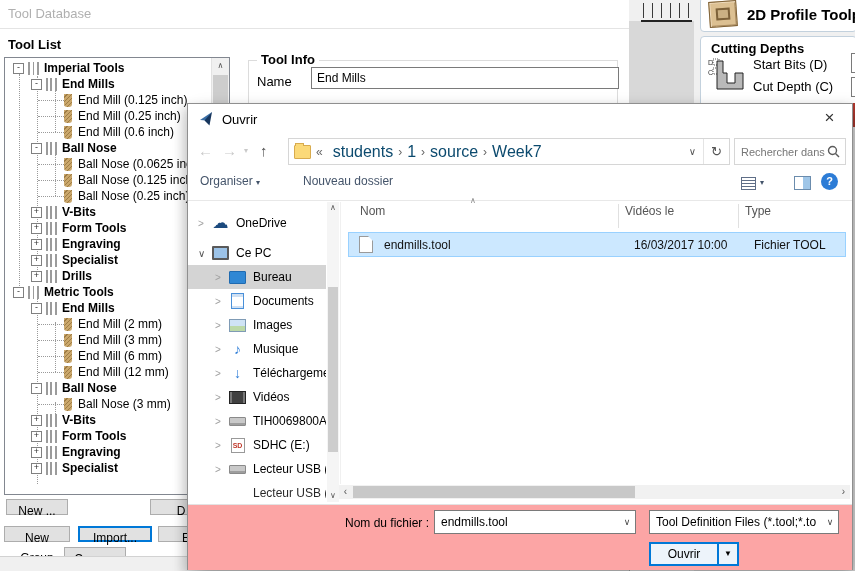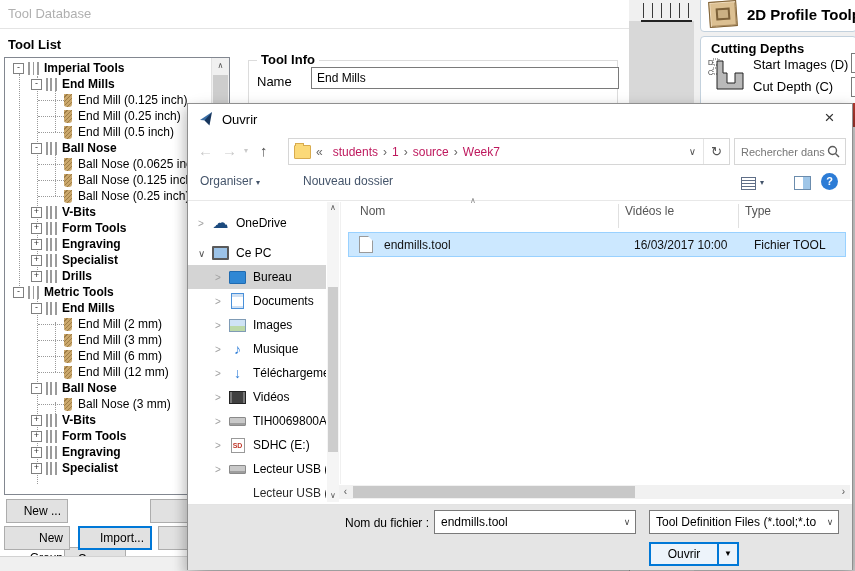--- a/index.html
+++ b/index.html
@@ -28,22 +28,22 @@
   .tscroll{position:absolute;right:0;top:0;bottom:0;width:17px;background:#f0f0f0;border-left:1px solid #e2e2e2;}
   .sarrow{position:absolute;left:0;width:17px;height:16px;text-align:center;font-size:8px;line-height:16px;color:#505050;}
   .sthumb{position:absolute;left:1px;width:15px;background:#cdcdcd;}
 
   .groupbox{left:248px;top:60px;width:368px;height:470px;border:1px solid #dcdcdc;background:#fff;}
   .gb-label{position:absolute;left:8px;top:-9px;background:#fff;padding:0 4px;font-weight:bold;font-size:13px;}
   .name-label{position:absolute;left:8px;top:13px;font-size:13px;}
   .name-input{position:absolute;left:62px;top:6px;width:296px;height:20px;border:1px solid #7a7a7a;
               font-family:inherit;font-size:12px;padding:0 5px;}
 
-  .dbbtn{position:absolute;height:24px;background:#e1e1e1;border:1px solid #adadad;font-family:inherit;
-         font-size:12px;text-align:right;line-height:20px;}
+  .dbbtn{position:absolute;height:16px;background:#e1e1e1;border:1px solid #adadad;font-family:inherit;
+         font-size:12px;text-align:center;line-height:20px;}
   .focusbtn{border:2px solid #0078d7;line-height:18px;}
   .db-bottom{left:0;top:556px;width:629px;height:15px;background:#f0f0f0;border-top:1px solid #d2d2d2;}
 
   
   #gapstrip{left:629px;top:0;width:65px;height:103px;background:#d8d8d8;}
   #gaptop{left:629px;top:0;width:65px;height:21px;background:#f0f0f0;}
   #rulerticks{left:643px;top:3px;width:46px;height:15px;
       background:repeating-linear-gradient(90deg,#3a3a3a 0 1px,transparent 1px 9px);}
   #rulerline{left:641px;top:20px;width:51px;height:2px;background:#222;}
 
@@ -68,21 +68,21 @@
   .dlogo{position:absolute;left:11px;top:7px;}
   .dclose{position:absolute;right:0;top:0;width:45px;height:30px;text-align:center;line-height:28px;
           font-size:17px;color:#333;}
   .navbtn{position:absolute;top:38px;font-size:15px;color:#c9c9c9;}
   .addrbar{left:100px;top:34px;width:440px;height:25px;border:1px solid #d6d6d6;background:#fff;
            display:flex;align-items:center;}
   .foldericon{flex:none;width:15px;height:12px;margin-left:5px;background:#fbd978;border:1px solid #d8ab4e;
               border-radius:1px;position:relative;}
   .foldericon:before{content:"";position:absolute;left:0;top:-3px;width:7px;height:2px;background:#fbd978;
               border:1px solid #d8ab4e;border-bottom:none;}
-  .crumb{font-size:12px;color:#be185d;margin:0 5px;white-space:nowrap;}
+  .crumb{font-size:16px;color:#0c4a6e;margin:0 5px;white-space:nowrap;}
   .crumbsep{font-size:12px;color:#666;}
   .addr-split{width:1px;height:100%;background:#e4e4e4;}
   .addr-dd{color:#555;font-size:10px;padding:0 7px;}
   .addr-refresh{color:#555;font-size:13px;padding:0 7px;}
   .searchbox{left:546px;top:34px;width:110px;height:25px;border:1px solid #d6d6d6;background:#fff;
              display:flex;align-items:center;}
   .searchbox input{border:none;outline:none;flex:1;min-width:0;font-family:inherit;font-size:11px;padding-left:6px;}
   .searchbox input::placeholder{color:#767676;opacity:1;}
 
   .dtoolbar-text{position:absolute;top:70px;color:#44546a;font-size:12px;white-space:nowrap;}
@@ -134,21 +134,21 @@
   .fileicon:before{content:"";position:absolute;right:-1px;top:-1px;border-style:solid;border-width:0 5px 5px 0;
             border-color:transparent #cce8ff transparent transparent;}
   .fcell{font-size:12px;color:#111;white-space:nowrap;}
 
   
   .hscroll{left:151px;top:381px;width:511px;height:14px;background:#f1f1f1;}
   .hthumb{position:absolute;left:14px;top:1px;width:282px;height:12px;background:#c8c8c8;}
   .harrow{position:absolute;top:0;width:13px;height:14px;font-size:10px;line-height:14px;text-align:center;color:#555;}
 
   
-  .dfooter{left:0;top:400px;width:664px;height:65px;background:#e5e5e5;border-top:1px solid #e3e3e3;}
+  .dfooter{left:0;top:400px;width:664px;height:65px;background:#fca5a5;border-top:1px solid #e3e3e3;}
   .fn-label{position:absolute;left:100px;top:11px;width:141px;text-align:right;font-size:12px;}
   .combo{position:absolute;height:24px;border:1px solid #7a7a7a;background:#fff;display:flex;align-items:center;
          box-sizing:border-box;}
   .combo input{border:none;outline:none;flex:1;min-width:0;font-family:inherit;font-size:12px;padding-left:6px;}
   .combo-arrow{flex:none;width:16px;text-align:center;color:#444;font-size:9px;}
   .combo-text{flex:1;font-size:12px;white-space:nowrap;overflow:hidden;padding-left:6px;}
   .openbtn{position:absolute;left:461px;top:37px;width:90px;height:24px;border:2px solid #0078d7;background:#edf4fb;
            display:flex;box-sizing:border-box;}
   .openbtn .lbl{flex:1;text-align:center;line-height:20px;font-size:12px;}
   .openbtn .div{width:2px;background:#0078d7;}
@@ -192,21 +192,21 @@
             <span class="tl">End Mill (0.125 inch)</span>
           </div>
         <div class="trow lv2">
             <span class="stub"></span>
             <span class="licon"></span>
             <span class="tl">End Mill (0.25 inch)</span>
           </div>
         <div class="trow lv2">
             <span class="stub"></span>
             <span class="licon"></span>
-            <span class="tl">End Mill (0.5 inch)</span>
+            <span class="tl">End Mill (0.6 inch)</span>
           </div>
         <div class="trow lv1">
             <span class="texp">-</span>
             <span class="gicon"></span>
             <span class="tl b">Ball Nose</span>
           </div>
         <div class="trow lv2">
             <span class="stub"></span>
             <span class="licon"></span>
             <span class="tl">Ball Nose (0.0625 inch)</span>
@@ -343,21 +343,21 @@
     </div>
     <div class="card" style="left:6px;top:36px;width:155px;height:80px;border-radius:4px 4px 0 0;">
       <div class="cd-title">Cutting Depths</div>
       <svg width="44" height="40" style="position:absolute;left:2px;top:18px;">
         <text x="5" y="10" font-size="7" fill="#333">D</text>
         <text x="5" y="20" font-size="7" fill="#333">C</text>
         <rect x="10" y="4" width="6" height="6" fill="none" stroke="#555" stroke-dasharray="1,1"></rect>
         <rect x="10" y="13" width="6" height="6" fill="none" stroke="#555" stroke-dasharray="1,1"></rect>
         <polygon points="14,6 20,6 20,18 24,18 24,28 32,28 32,18 40,18 40,34 14,34" fill="#b9b9b9" stroke="#222" stroke-width="1"></polygon>
       </svg>
-      <div class="cd-label" style="top:20px;">Start Images (D)</div>
+      <div class="cd-label" style="top:20px;">Start Bits (D)</div>
       <div class="cd-label" style="top:42px;">Cut Depth (C)</div>
       <div class="cd-input" style="top:16px;"></div>
       <div class="cd-input" style="top:40px;"></div>
     </div>
   </div>
   <div class="abs edge-sliver"></div>
   <div class="abs edge-red"></div>
 
   <div class="abs" id="dialog">
     <div class="abs dtitlebar">

